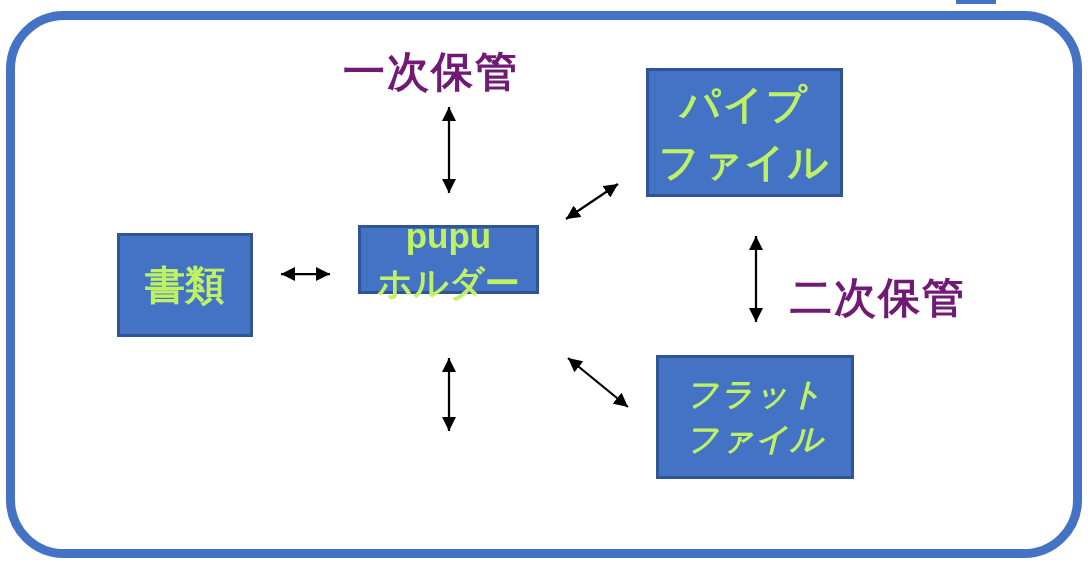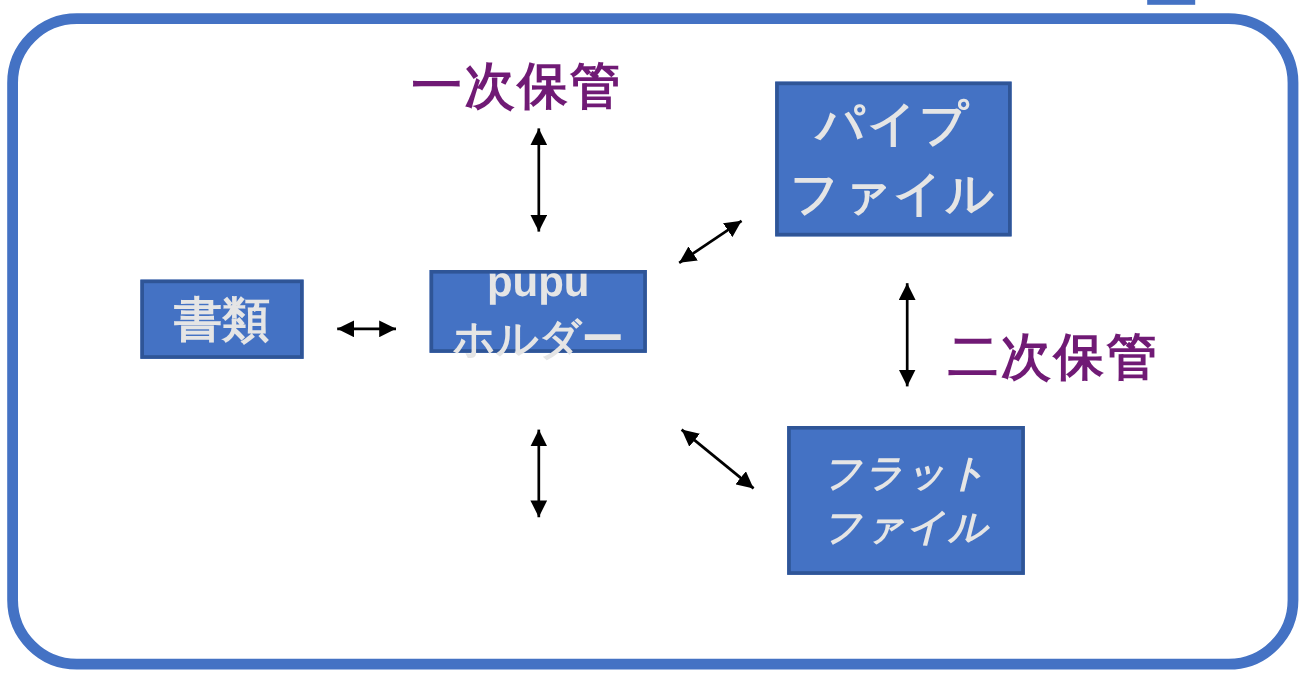--- a/index.html
+++ b/index.html
@@ -41,29 +41,29 @@
     top: 0;
     width: 1088px;
     height: 569px;
   }
   
   .node {
     position: absolute;
     box-sizing: border-box;
     background: #4472C4;
     border: 3px solid #2F5597;
-    color: #e5e5e5;
+    color: #bef264;
     font-weight: 700;
     display: flex;
     align-items: center;
     justify-content: center;
     text-align: center;
     white-space: pre-line;
   }
-  .n-documents  { left: 117px; top: 233px; width: 136px; height: 66px;  font-size: 40px; }
+  .n-documents  { left: 117px; top: 233px; width: 136px; height: 104px;  font-size: 40px; }
   .n-pupu       { left: 358px; top: 225px; width: 181px; height: 69px;  font-size: 35px; line-height: 1.32; }
   .n-pipe       { left: 646px; top: 68px;  width: 197px; height: 129px; font-size: 40px; line-height: 1.45; letter-spacing: 2px; }
   .n-flat       { left: 656px; top: 355px; width: 198px; height: 124px; font-size: 32px; line-height: 1.4;  letter-spacing: 2px; font-style: italic; }
   
   .label {
     position: absolute;
     color: #701a75;
     font-weight: 700;
     font-size: 42px;
     letter-spacing: 2px;

